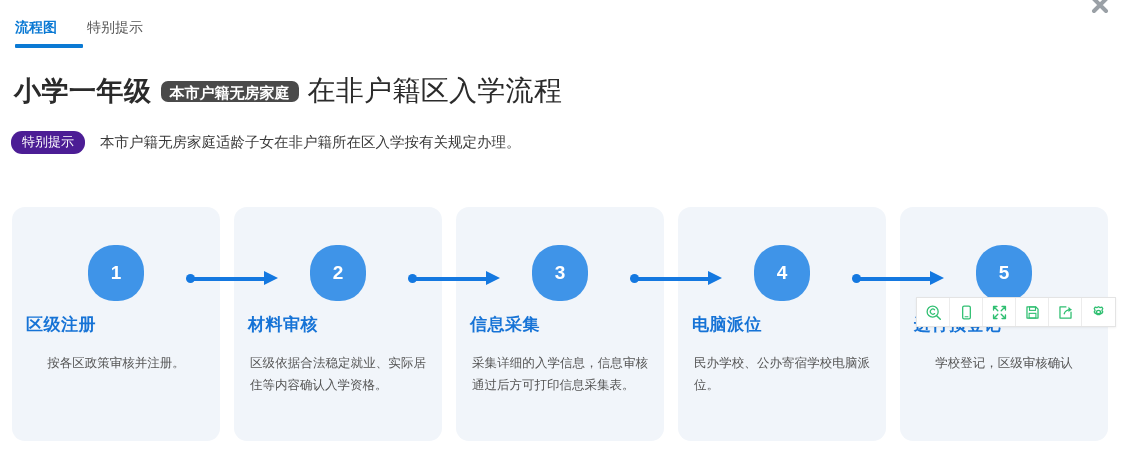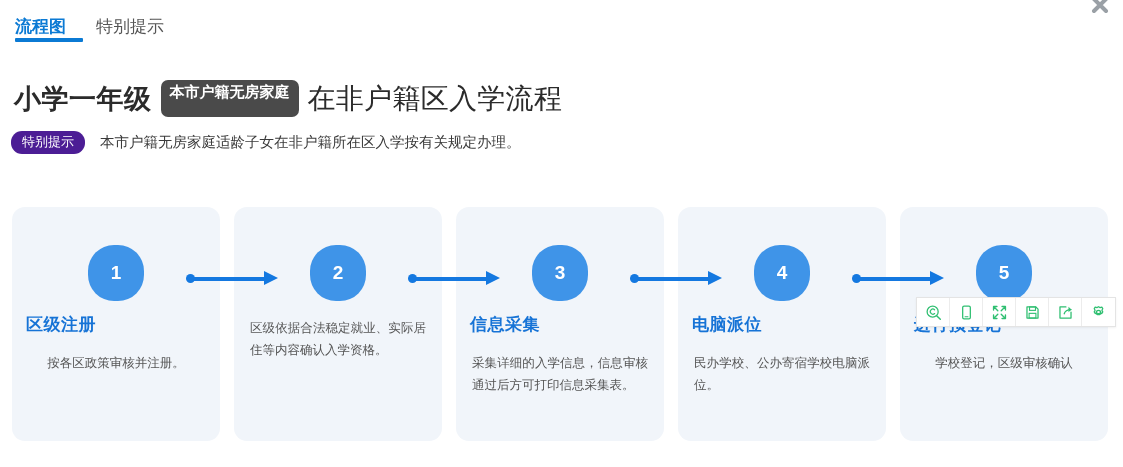--- a/index.html
+++ b/index.html
@@ -31,26 +31,26 @@
   
   .tabs {
     position: absolute;
     left: 15px;
     top: 16px;
     display: flex;
     align-items: flex-start;
     gap: 30px;
   }
   .tab {
-    font-size: 17px;
+    font-size: 14px;
     line-height: 22px;
     color: #555555;
     cursor: pointer;
     position: relative;
-    padding-bottom: 4px;
+    padding-bottom: 10px;
     white-space: nowrap;
   }
   .tab.active {
     color: #0b7ad4;
     font-weight: bold;
   }
   .tab.active .tab-underline {
     position: absolute;
     left: 0;
     bottom: 0;
@@ -76,21 +76,21 @@
     color: #2b2b2b;
     letter-spacing: 0.5px;
   }
   .heading-chip {
     display: inline-block;
     background: #4a4a4a;
     color: #ffffff;
     font-size: 15px;
     font-weight: bold;
     border-radius: 7px;
-    padding: 3px 9px 16px 9px;
+    padding: 3px 9px 0 9px;
     margin: 8px 9px;
     line-height: 18px;
   }
   .heading-rest {
     font-size: 28px;
     color: #2b2b2b;
     letter-spacing: 0.3px;
   }
 
   
@@ -274,20 +274,21 @@
       <span class="dot"></span>
       <span class="line"></span>
       <span class="head"></span>
     </div>
   </div>
 
   <div class="arrow-gap"></div>
 
   <div class="step-card">
     <div class="step-num">2</div>
+    <div class="step-title">材料审核</div>
     <div class="step-desc">区级依据合法稳定就业、实际居住等内容确认入学资格。</div>
     <div class="connector">
       <span class="dot"></span>
       <span class="line"></span>
       <span class="head"></span>
     </div>
   </div>
 
   <div class="arrow-gap"></div>
 

